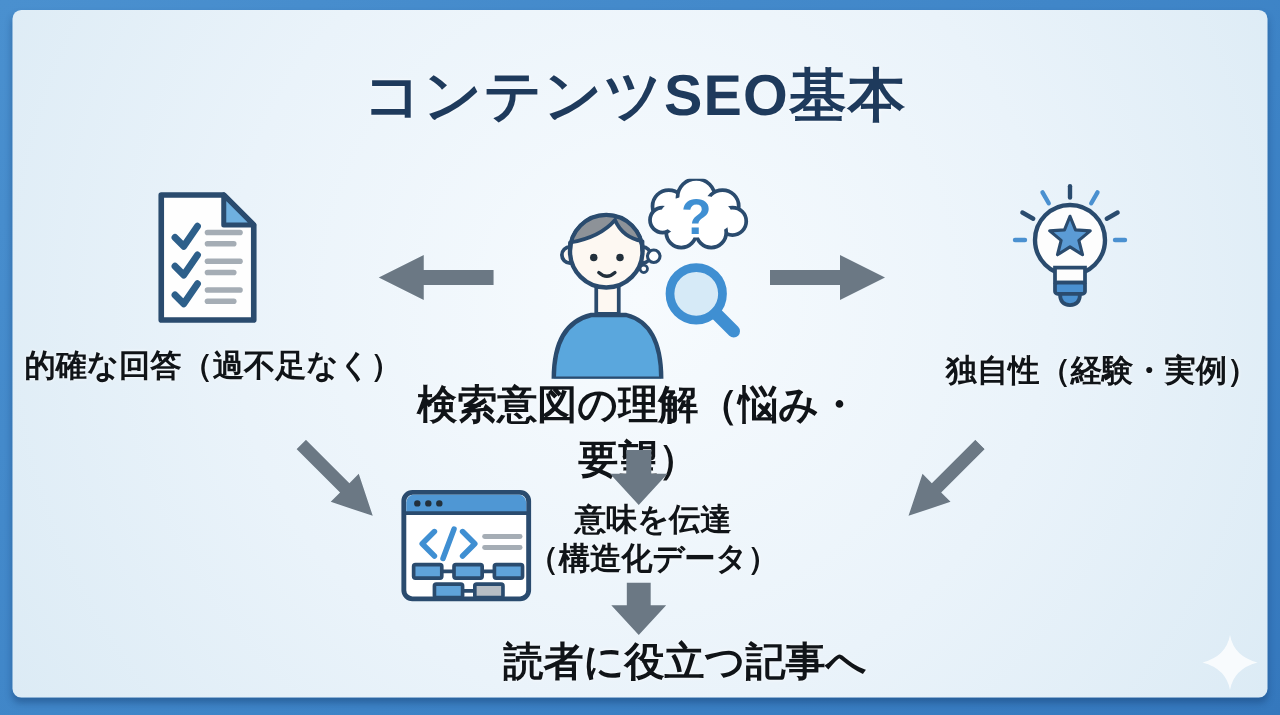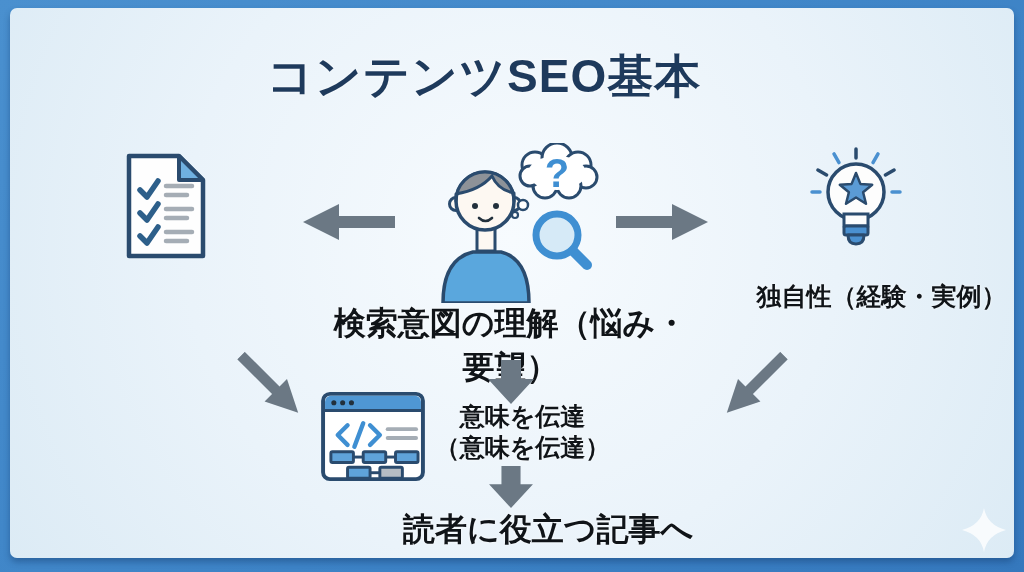--- a/index.html
+++ b/index.html
@@ -9,21 +9,21 @@
   }
   html,body{margin:0;padding:0;}
   body{font-family:"Liberation Sans","DejaVu Sans",sans-serif;}
   .stage{position:relative;width:1024px;height:572px;overflow:hidden;
     background:linear-gradient(145deg,#4a90cf 0%,var(--page-bg) 60%,#3578bd 100%);}
   .card{position:absolute;left:10px;top:8px;width:1004px;height:550px;border-radius:7px;
     background:radial-gradient(circle at 50% 42%, #f7fbfe 0%, var(--card-bg) 55%, #dcebf5 100%);
     box-shadow:0 4px 6px rgba(20,60,110,.45);}
   .title{position:absolute;left:0;top:46px;width:968px;margin:0;text-align:center;
     font-size:46px;font-weight:900;letter-spacing:1px;color:var(--title-text);
-    text-shadow:0 0 3px rgba(255,255,255,.9);}
+    text-shadow:0 0 3px rgba(255,255,255,.9);padding-left:24px;}
   .label{position:absolute;font-weight:800;color:var(--body-text);text-align:center;
     text-shadow:0 0 3px rgba(255,255,255,.9);}
   .lbl-left{left:18px;top:276px;width:305px;font-size:25px;}
   .lbl-center{left:328px;top:302px;width:365px;font-size:32px;}
   .lbl-right{left:729px;top:280px;width:305px;font-size:25px;}
   .lbl-structured{left:420px;top:401px;width:205px;font-size:25px;line-height:1.25;}
   .lbl-goal{left:0;top:508px;width:1024px;font-size:32px;padding-left:36px;}
   .icon,.arrow,.person,.sparkle{position:absolute;}
   .arrow{color:var(--arrow-gray);}
   .arrow svg{display:block;}
@@ -57,20 +57,21 @@
       <g stroke="#a5adb5" stroke-width="4.5" stroke-linecap="round">
         <line x1="47" y1="36" x2="73" y2="36"></line>
           <line x1="47" y1="45" x2="68" y2="45"></line>
         <line x1="47" y1="59" x2="73" y2="59"></line>
           <line x1="47" y1="68" x2="68" y2="68"></line>
         <line x1="47" y1="82" x2="73" y2="82"></line>
           <line x1="47" y1="91" x2="68" y2="91"></line>
       </g>
     </svg>
   </div>
+  <div class="label lbl-left">的確な回答（過不足なく）</div>
 
   <div class="person ic-person">
     <svg width="190" height="160" viewBox="0 0 190 160">
       <path d="M42,84 h18 v24 h-18 z" fill="#fdf8f2" stroke="#2a4b6e" stroke-width="3"></path>
       <circle cx="21" cy="61" r="6.5" fill="#fdf8f2" stroke="#2a4b6e" stroke-width="3"></circle>
       <circle cx="79" cy="61" r="6.5" fill="#fdf8f2" stroke="#2a4b6e" stroke-width="3"></circle>
       <circle cx="50" cy="58" r="29" fill="#fdf8f2" stroke="#2a4b6e" stroke-width="3.5"></circle>
       <path d="M 21,58 A 29,29 0 0 1 79,58 L 79,50 Q 63,47 57,33 Q 45,47 21,51 Z" fill="#8d9298" stroke="#2a4b6e" stroke-width="3" stroke-linejoin="round"></path>
       <circle cx="40" cy="63" r="3" fill="#22303c"></circle>
       <circle cx="61" cy="63" r="3" fill="#22303c"></circle>
@@ -170,21 +171,21 @@
         <rect x="12" y="63" width="23" height="11" rx="1.5" fill="#5fa3da"></rect>
         <rect x="45" y="63" width="23" height="11" rx="1.5" fill="#5fa3da"></rect>
         <rect x="78" y="63" width="23" height="11" rx="1.5" fill="#5fa3da"></rect>
         <rect x="29" y="79" width="23" height="11" rx="1.5" fill="#5fa3da"></rect>
         <rect x="62" y="79" width="23" height="11" rx="1.5" fill="#b6bdc4"></rect>
       </g>
     </svg>
   </div>
   <div class="label lbl-structured">
     <div>意味を伝達</div>
-    <div>（意味を伝達）</div>
+    <div>（構造化データ）</div>
   </div>
 
   <div class="arrow arr-down-2">
     <svg width="46" height="42" viewBox="0 0 46 44">
         <polygon fill="currentColor" points="13,0 33,0 33,19 46,19 23,44 0,19 13,19"></polygon>
       </svg>
   </div>
 
   <div class="label lbl-goal">読者に役立つ記事へ</div>
 

